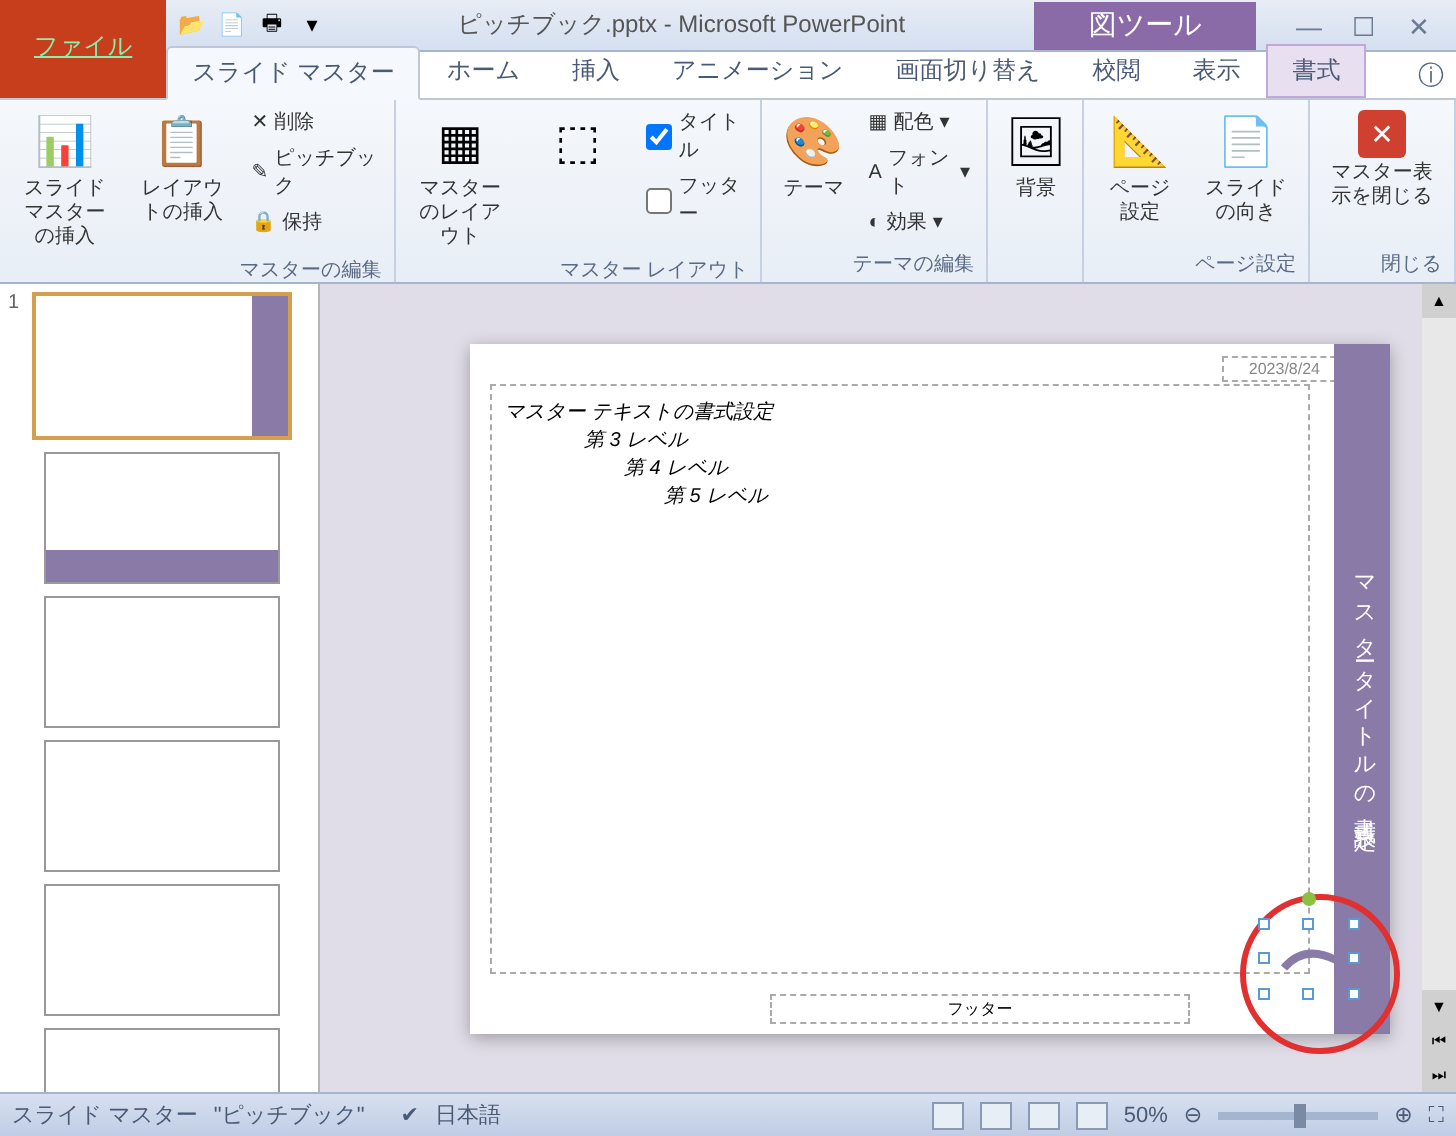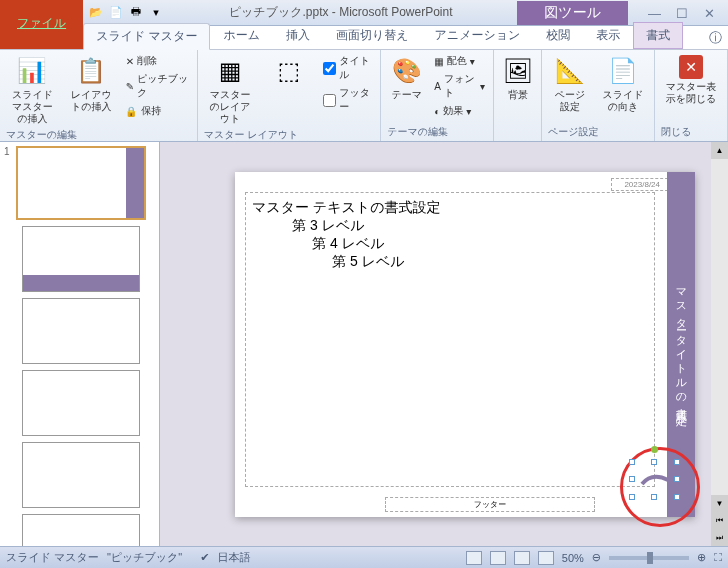--- a/index.html
+++ b/index.html
@@ -17,42 +17,42 @@
 .tabs { height: 24px; background: #fff; display: flex; align-items: flex-end; border-bottom: 1px solid #c0c8d8; position: relative; }
 .tab { padding: 4px 12px; font-size: 12px; color: #4a5a75; cursor: pointer; border: 1px solid transparent; }
 .tab.file { background: #c73e1d; color: #86efac; border-radius: 0; padding: 16px 16px; text-decoration: underline; }
 .tab.active { background: #f5f8fc; border: 1px solid #c0c8d8; border-bottom-color: #f5f8fc; border-radius: 3px 3px 0 0; margin-bottom: -1px; }
 .tab.context { background: #e8e0f0; border: 1px solid #c0a8d8; }
 .tabs .help-btn { position: absolute; right: 6px; top: 3px; color: #5a6a85; font-size: 13px; }
 
 .ribbon { height: 92px; background: linear-gradient(#f5f8fc, #e8eef6); border-bottom: 1px solid #a5b5d0; display: flex; }
 .ribbon-group { border-right: 1px solid #c5d0e0; display: flex; flex-direction: column; padding: 3px 6px 1px; }
 .ribbon-group-content { flex: 1; display: flex; align-items: flex-start; gap: 6px; }
-.ribbon-group-label { font-size: 10px; color: #5a6a85; text-align: left; padding: 1px 0; }
+.ribbon-group-label { font-size: 10px; color: #5a6a85; text-align: right; padding: 1px 0; font-family: Liberation Serif, serif; }
 .big-btn { display: flex; flex-direction: column; align-items: center; width: 60px; padding: 2px; cursor: pointer; }
 .big-btn .icon { width: 32px; height: 32px; display: flex; align-items: center; justify-content: center; font-size: 24px; }
 .big-btn .label { font-size: 10px; text-align: center; line-height: 1.2; margin-top: 2px; color: #333; }
 .small-btns { display: flex; flex-direction: column; gap: 2px; }
 .small-btn { display: flex; align-items: center; gap: 3px; font-size: 10px; cursor: pointer; padding: 1px 2px; color: #333; }
 .small-btn input { margin: 0; }
 
 .workspace { display: flex; height: 404px; background: #e0dde8; }
 .thumbs { width: 160px; background: #fff; border-right: 1px solid #b5b5b5; overflow-y: auto; padding: 4px; }
 .thumb-item { display: flex; margin-bottom: 6px; }
 .thumb-num { width: 12px; font-size: 10px; color: #666; }
 .thumb { width: 118px; height: 66px; border: 1px solid #999; background: #fff; position: relative; }
 .thumb.master { width: 130px; height: 74px; border: 2px solid #d4a050; }
 .thumb.layout { margin-left: 18px; }
 .thumb-accent { position: absolute; right: 0; top: 0; bottom: 0; width: 18px; background: #8a7aa8; }
 .thumb-accent.bottom { top: auto; right: 0; left: 0; height: 16px; width: auto; }
 
 .editor { flex: 1; display: flex; align-items: center; justify-content: center; position: relative; overflow: hidden; }
 .slide { width: 460px; height: 345px; background: #fff; box-shadow: 0 2px 8px rgba(0,0,0,0.3); position: relative; margin-left: 42px; }
 .slide-date { position: absolute; top: 6px; right: 22px; font-size: 8px; color: #888; border: 1px dashed #aaa; padding: 1px 12px; }
-.slide-body { position: absolute; top: 20px; left: 10px; right: 40px; bottom: 30px; border: 1px dashed #aaa; padding: 6px; font-size: 14px; }
+.slide-body { position: absolute; top: 20px; left: 10px; right: 40px; bottom: 30px; border: 1px dashed #aaa; padding: 6px; font-size: 10px; font-style: italic; }
 .slide-body .lvl { margin-left: 0; }
 .slide-body .lvl2 { margin-left: 20px; }
 .slide-body .lvl3 { margin-left: 40px; }
 .slide-body .lvl4 { margin-left: 60px; }
 .slide-body .lvl5 { margin-left: 80px; }
 .slide-title-bar { position: absolute; right: 0; top: 0; bottom: 0; width: 28px; background: #8a7aa8; color: #fff; display: flex; align-items: center; justify-content: center; writing-mode: vertical-rl; font-size: 11px; letter-spacing: 2px; }
 .slide-footer { position: absolute; bottom: 5px; left: 150px; right: 100px; border: 1px dashed #aaa; text-align: center; font-size: 8px; padding: 1px; }
 .red-circle { position: absolute; width: 80px; height: 80px; border: 3px solid #e03030; border-radius: 50%; right: -5px; bottom: -10px; }
 .shape-handles { position: absolute; right: 18px; bottom: 20px; width: 45px; height: 35px; }
 .shape-handles .h { position: absolute; width: 6px; height: 6px; background: #fff; border: 1px solid #5a9ad0; }
@@ -88,22 +88,22 @@
     <div class="win-btn">☐</div>
     <div class="win-btn">✕</div>
   </div>
 </div>
 
 <div class="tabs">
   <div class="tab file">ファイル</div>
   <div class="tab active">スライド マスター</div>
   <div class="tab">ホーム</div>
   <div class="tab">挿入</div>
+  <div class="tab">アニメーション</div>
   <div class="tab">画面切り替え</div>
-  <div class="tab">アニメーション</div>
   <div class="tab">校閲</div>
   <div class="tab">表示</div>
   <div class="tab context">書式</div>
   <div class="help-btn">ⓘ</div>
 </div>
 
 <div class="ribbon">
   <div class="ribbon-group">
     <div class="ribbon-group-content">
       <div class="big-btn">

